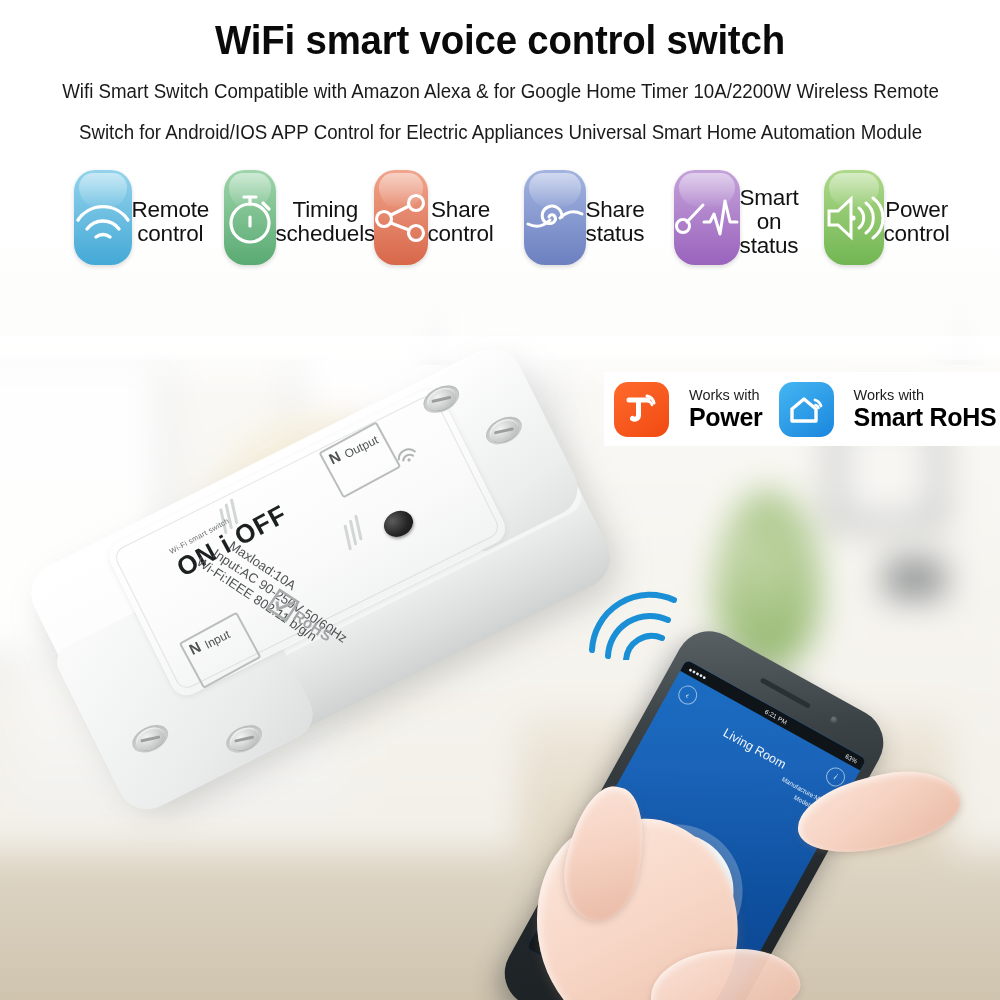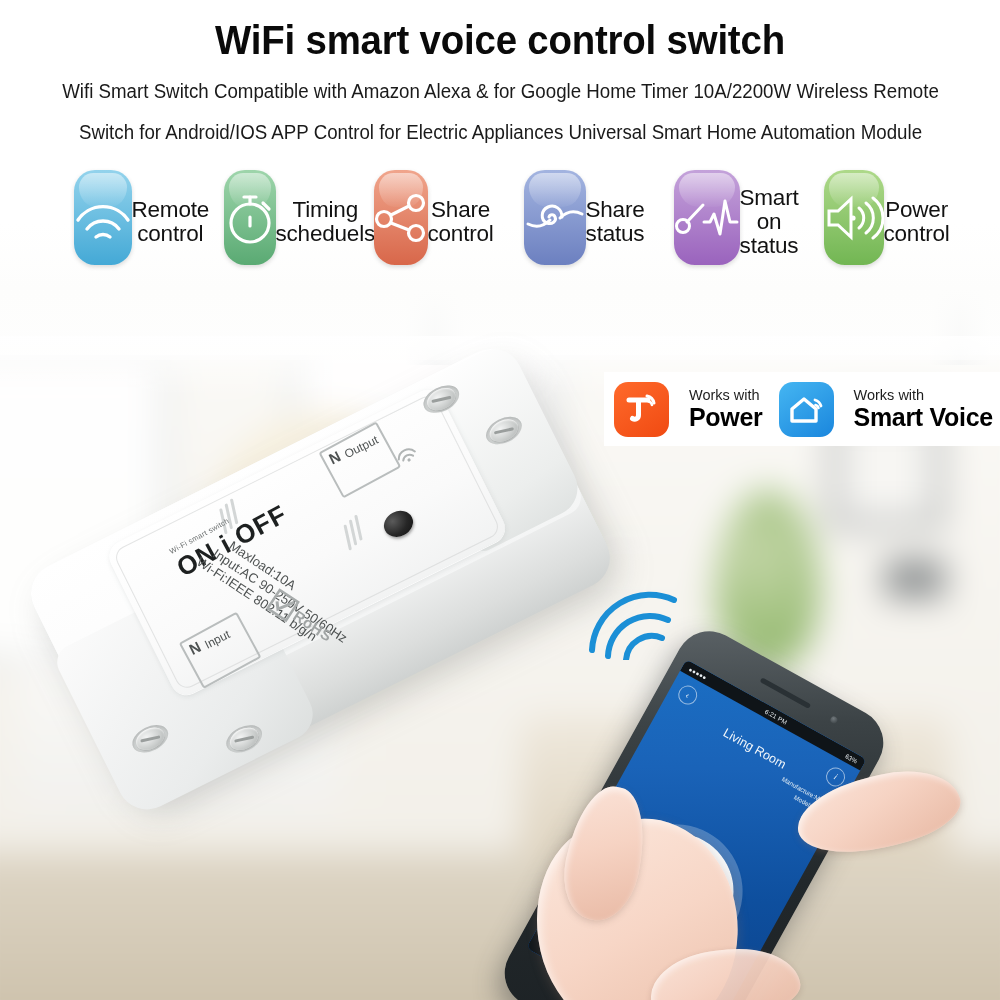--- a/index.html
+++ b/index.html
@@ -379,21 +379,21 @@
     <div class="wbadge">
       <div class="sl-logo">
         <svg width="42" height="42" viewBox="0 0 42 42" fill="none" stroke="#fff" stroke-width="3.4" stroke-linejoin="round" stroke-linecap="round">
           <path d="M7 21 L19 11 L31 21 L31 33 L7 33 Z"></path>
           <path d="M30 12 A9 9 0 0 1 36 18" stroke-width="2.8"></path>
           <path d="M30.5 17 A4 4 0 0 1 33.5 20" stroke-width="2.6"></path>
         </svg>
       </div>
       <div class="wtext">
         <span class="ww">Works with</span>
-        <span class="wbrand">Smart Voice</span>
+        <span class="wbrand">Smart RoHS</span>
       </div>
     </div>
 
   </div>
 
   <div class="product">
     <div class="sw-wrap">
 
       <div class="sw-shadow"></div>
       <div class="sw-body"></div>

